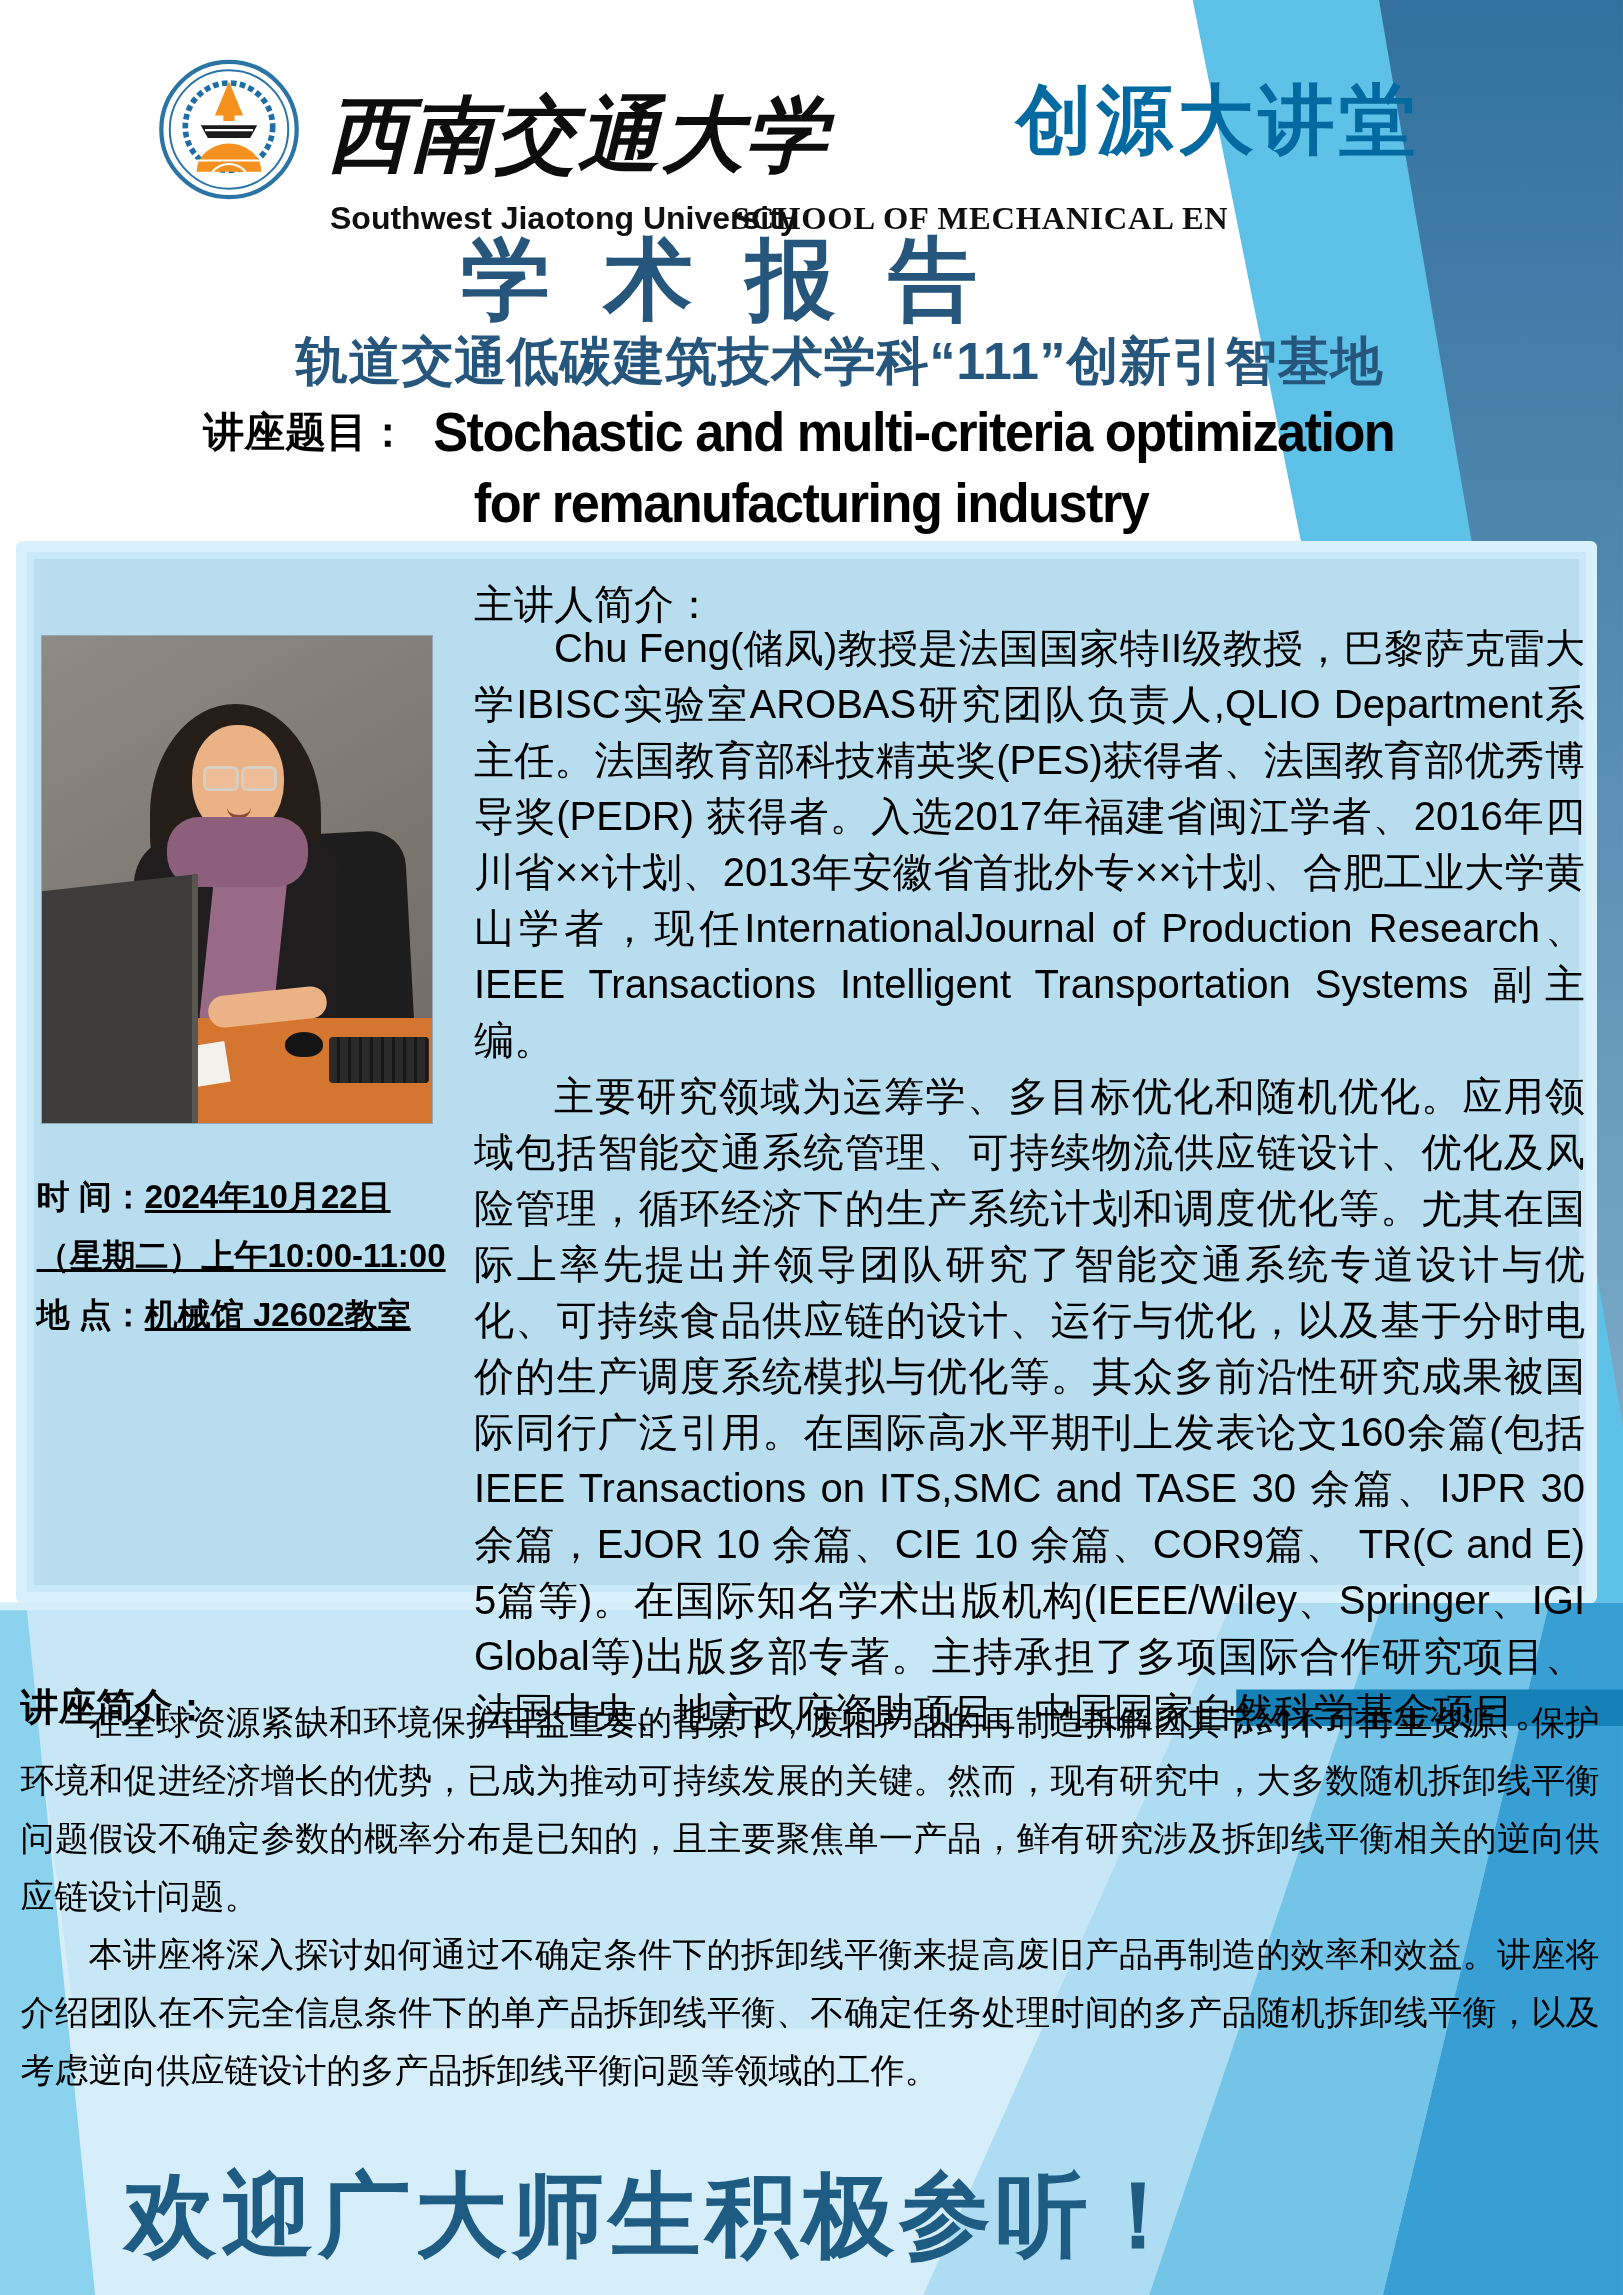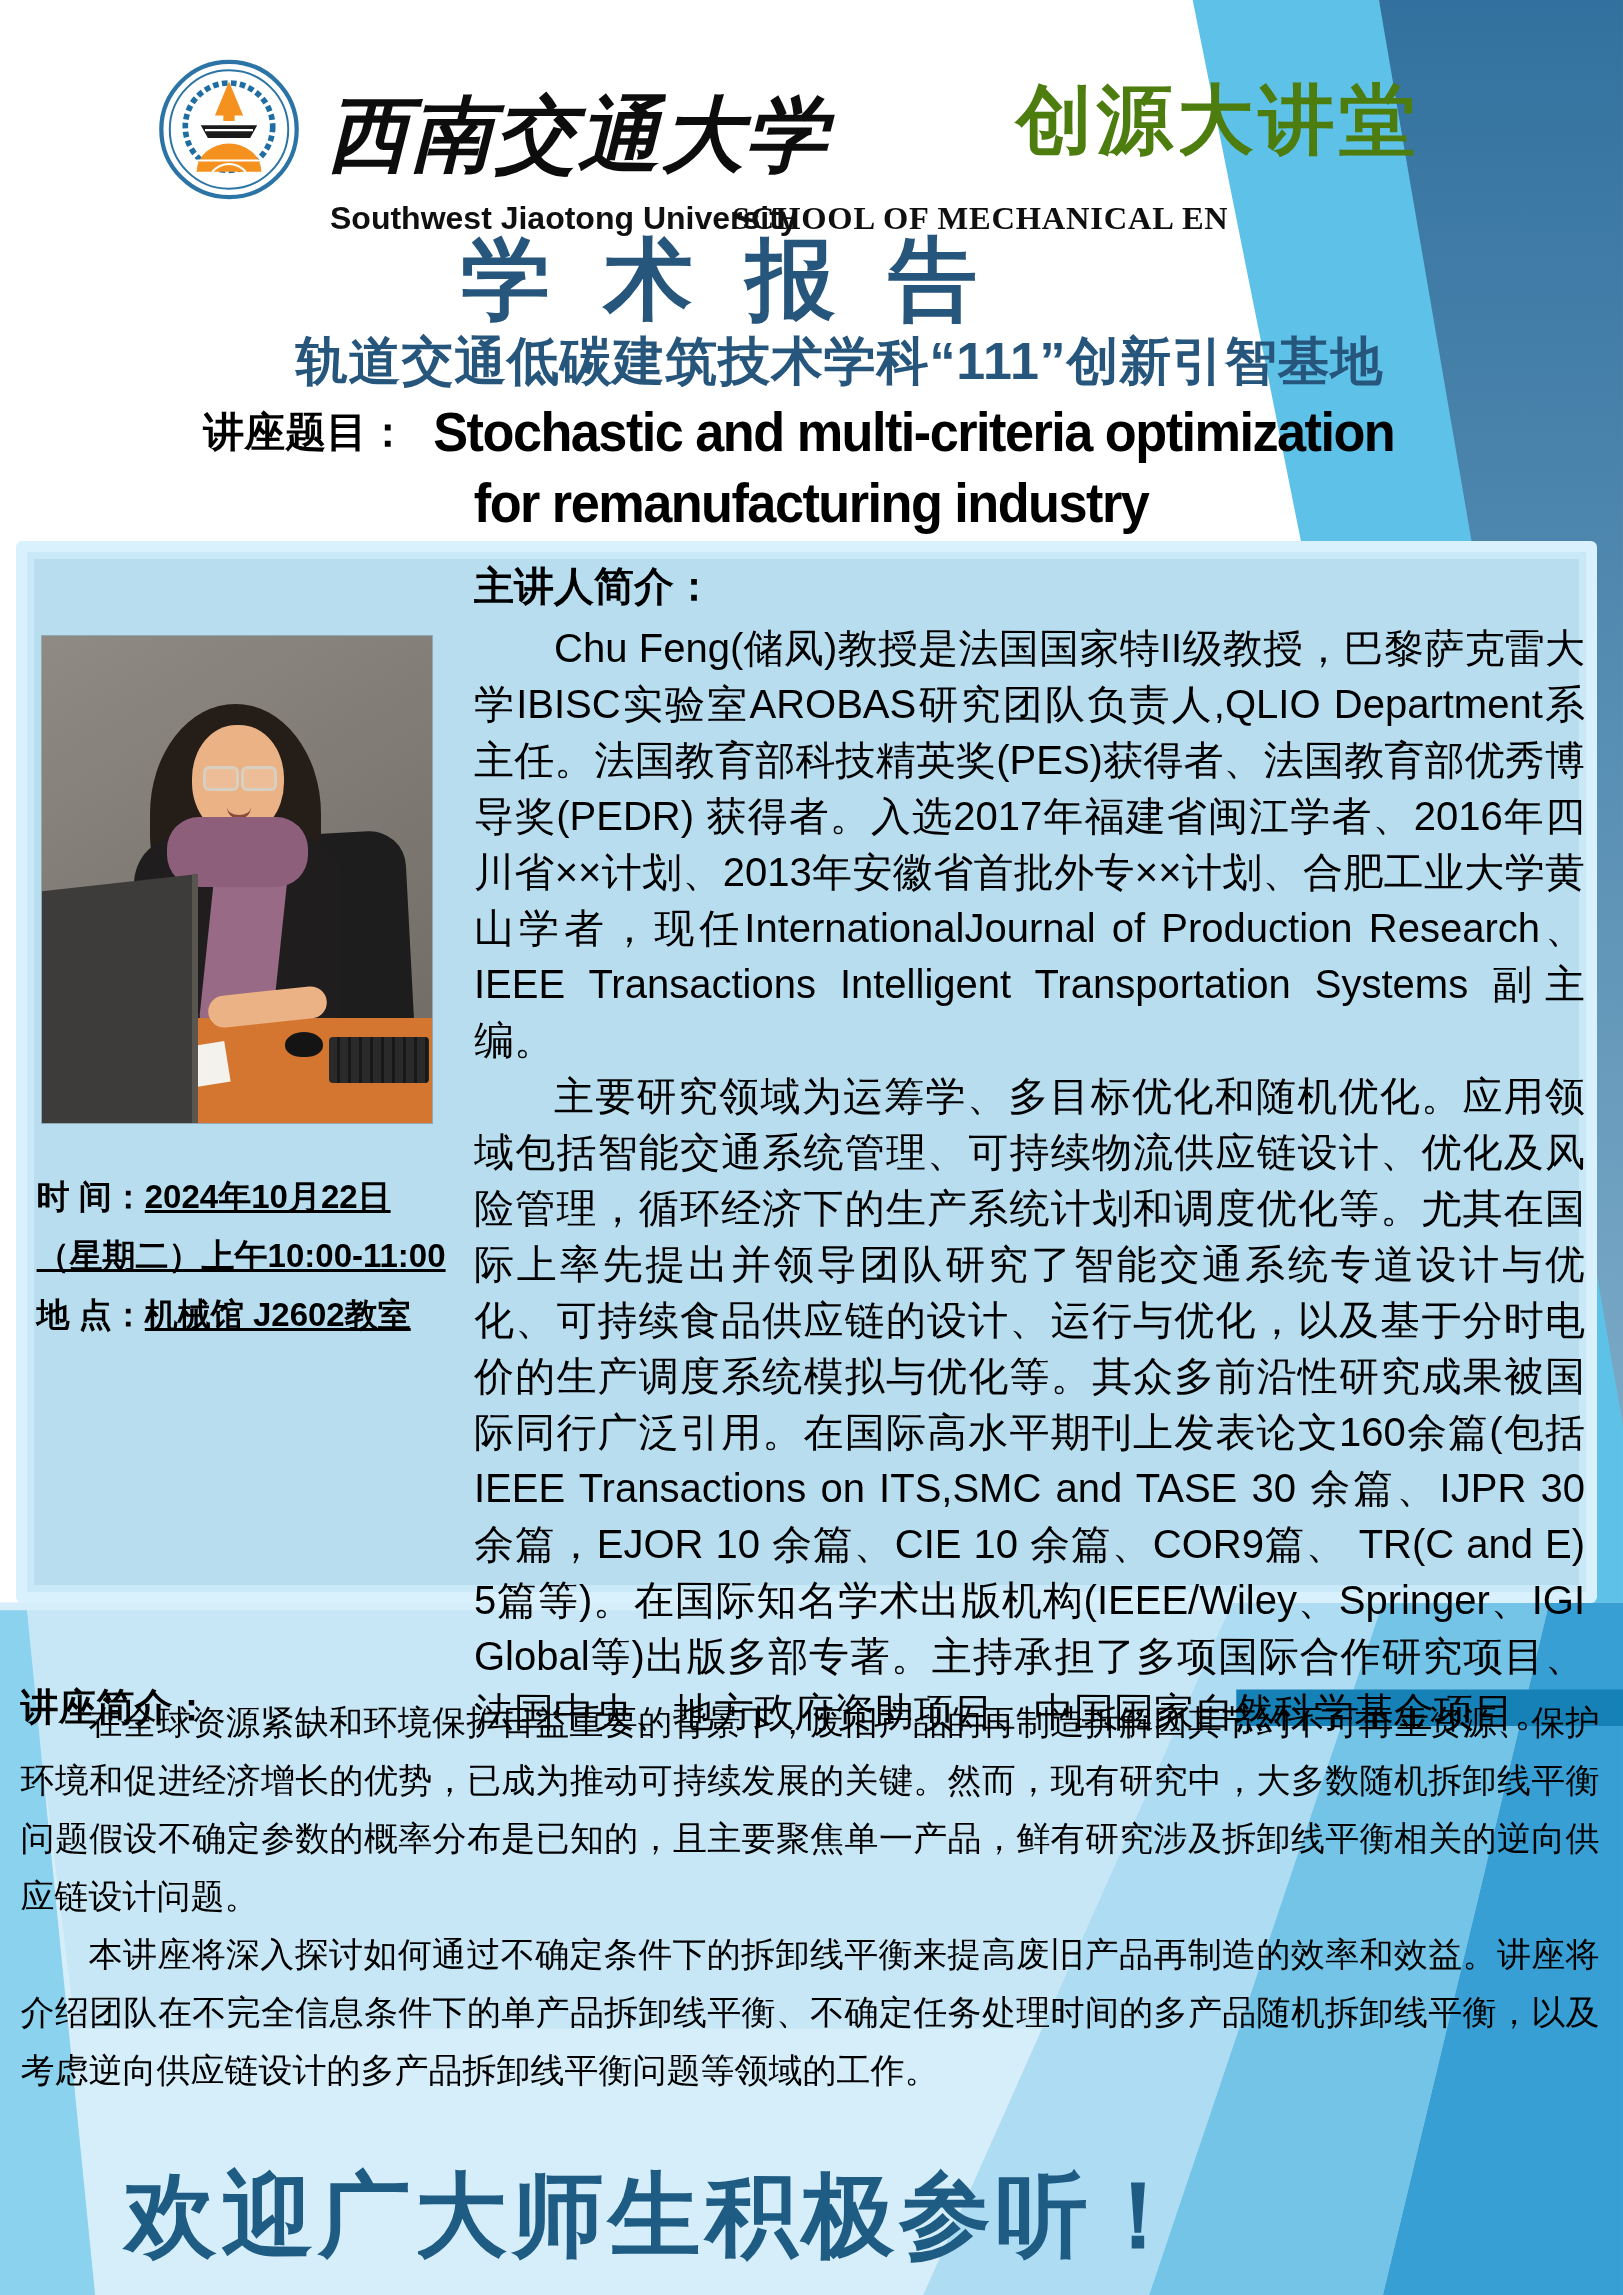--- a/index.html
+++ b/index.html
@@ -10,21 +10,21 @@
   .z1{z-index:2;}
 
   
   .emblem{left:157px;top:59px;width:144px;height:141px;}
   .calligraphy{left:327px;top:67px;width:412px;height:135px;font-family:"DejaVu Serif","Liberation Serif",serif;
       font-style:italic;font-weight:900;font-size:82px;letter-spacing:1.6px;color:#0d0d0d;line-height:135px;white-space:nowrap;}
   .school-cn{left:737px;top:120px;width:301px;height:71px;font-size:50px;font-weight:700;color:#111;line-height:71px;white-space:nowrap;}
   .univ-en{left:330px;top:200px;width:412px;font-size:32px;font-weight:700;color:#101010;white-space:nowrap;}
   .school-en{left:732px;top:200px;width:495px;overflow:hidden;font-family:"Liberation Serif","DejaVu Serif",serif;
       font-size:32.5px;font-weight:600;color:#101010;white-space:nowrap;letter-spacing:0.8px;}
-  .banner{left:1016px;top:70px;width:412px;font-size:76px;font-weight:800;color:#4d7c0f;letter-spacing:4.8px;white-space:nowrap;}
+  .banner{left:1016px;top:70px;width:412px;font-size:76px;font-weight:800;color:#0369a1;letter-spacing:4.8px;white-space:nowrap;}
 
   
   .main-title{left:0;top:220px;width:1453px;text-align:center;font-size:89px;font-weight:800;color:#27567d;letter-spacing:14.3px;}
   .sub-title{left:0;top:327px;width:1623px;text-align:center;font-size:52px;font-weight:800;color:#27567d;letter-spacing:0.8px;padding-left:28px;}
   .lect-line{left:0;width:1623px;text-align:center;color:#000;white-space:nowrap;}
   .lect1{top:400px;}
   .lect2{top:471px;}
   .lect-label{font-size:41px;font-weight:800;vertical-align:4.8px;}
   .lect-en{display:inline-block;font-size:55px;font-weight:800;letter-spacing:-1.6px;transform:scaleX(.95);transform-origin:center;}
 
@@ -54,21 +54,21 @@
       background-image:repeating-linear-gradient(90deg,#2a2a2a 0 8px,#181818 8px 11px);}
   .monitor{left:-4.8px;top:238px;width:155px;height:254px;background:#3d3c3a;border-right:6.3px solid #59564f;
       clip-path:polygon(0 7%,100% 0,100% 100%,0 100%);}
 
   
   .schedule{left:20.6px;top:626px;width:412px;font-size:33px;line-height:59px;color:#000;white-space:nowrap;}
   .sch-label{font-weight:800;}
   .sch-val{font-weight:600;text-decoration:underline;}
 
   
-  .spk-head{left:458px;top:18px;font-size:40px;font-weight:700;color:#000;}
+  .spk-head{left:458px;top:36px;font-size:40px;font-weight:400;color:#000;}
   .bio{left:458px;top:79px;width:1111px;font-size:40px;line-height:56px;color:#000;text-align:justify;}
   .bio p{margin:0;text-indent:2em;}
 
   
   .abs-head{left:20.6px;top:1682px;font-size:38px;font-weight:800;color:#000;}
   .abs-body{left:20.6px;top:1693px;width:1579px;font-size:34px;line-height:58px;color:#000;text-align:justify;}
   .abs-body p{margin:0;text-indent:2em;}
 
   
   .welcome{left:0;top:2154px;width:1314px;text-align:center;font-size:92px;font-weight:800;color:#1e5c84;letter-spacing:4.8px;}

